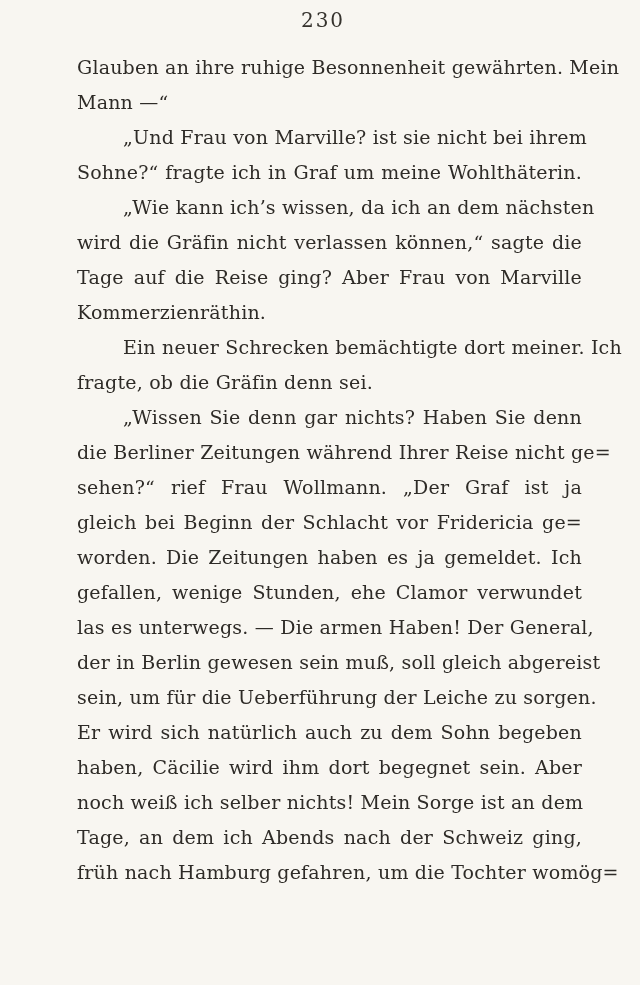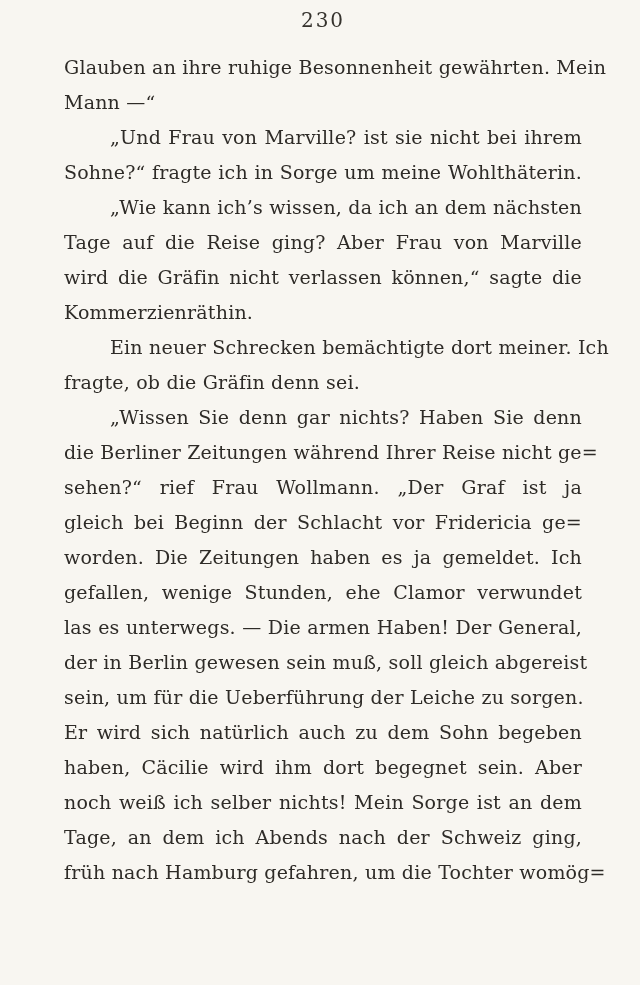--- a/index.html
+++ b/index.html
@@ -31,41 +31,42 @@
   .text-block {
     font-size: 19px;
     line-height: 35px;
     letter-spacing: 0.2px;
   }
   .line {
     text-align: justify;
     text-align-last: justify;
     white-space: nowrap;
     height: 35px;
+    margin-left: 13px;
   }
   .line.indent {
     padding-left: 46px;
   }
   .line.last {
     text-align-last: left;
   }
 </style>
 </head>
 <body>
 
 <div class="page">
   <div class="page-number">230</div>
   <div class="text-block">
     <div class="line">Glauben an ihre ruhige Besonnenheit gewährten.  Mein</div>
     <div class="line last">Mann —“</div>
     <div class="line indent">„Und Frau von Marville?  ist sie nicht bei ihrem</div>
-    <div class="line">Sohne?“  fragte ich in Sorge um meine Wohlthäterin.</div>
+    <div class="line">Sohne?“  fragte ich in Graf um meine Wohlthäterin.</div>
     <div class="line indent">„Wie kann ich’s wissen, da ich an dem nächsten</div>
+    <div class="line">wird die Gräfin nicht verlassen können,“ sagte die</div>
     <div class="line">Tage auf die Reise ging?  Aber Frau von Marville</div>
-    <div class="line">wird die Gräfin nicht verlassen können,“ sagte die</div>
     <div class="line last">Kommerzienräthin.</div>
     <div class="line indent">Ein neuer Schrecken bemächtigte dort meiner.  Ich</div>
     <div class="line last">fragte, ob die Gräfin denn sei.</div>
     <div class="line indent">„Wissen Sie denn gar nichts?  Haben Sie denn</div>
     <div class="line">die Berliner Zeitungen während Ihrer Reise nicht ge=</div>
     <div class="line">sehen?“  rief Frau Wollmann.  „Der Graf ist ja</div>
     <div class="line">gleich bei Beginn der Schlacht vor Fridericia ge=</div>
     <div class="line">worden.  Die Zeitungen haben es ja gemeldet.  Ich</div>
     <div class="line">gefallen, wenige Stunden, ehe Clamor verwundet</div>
     <div class="line">las es unterwegs. — Die armen Haben!  Der General,</div>

